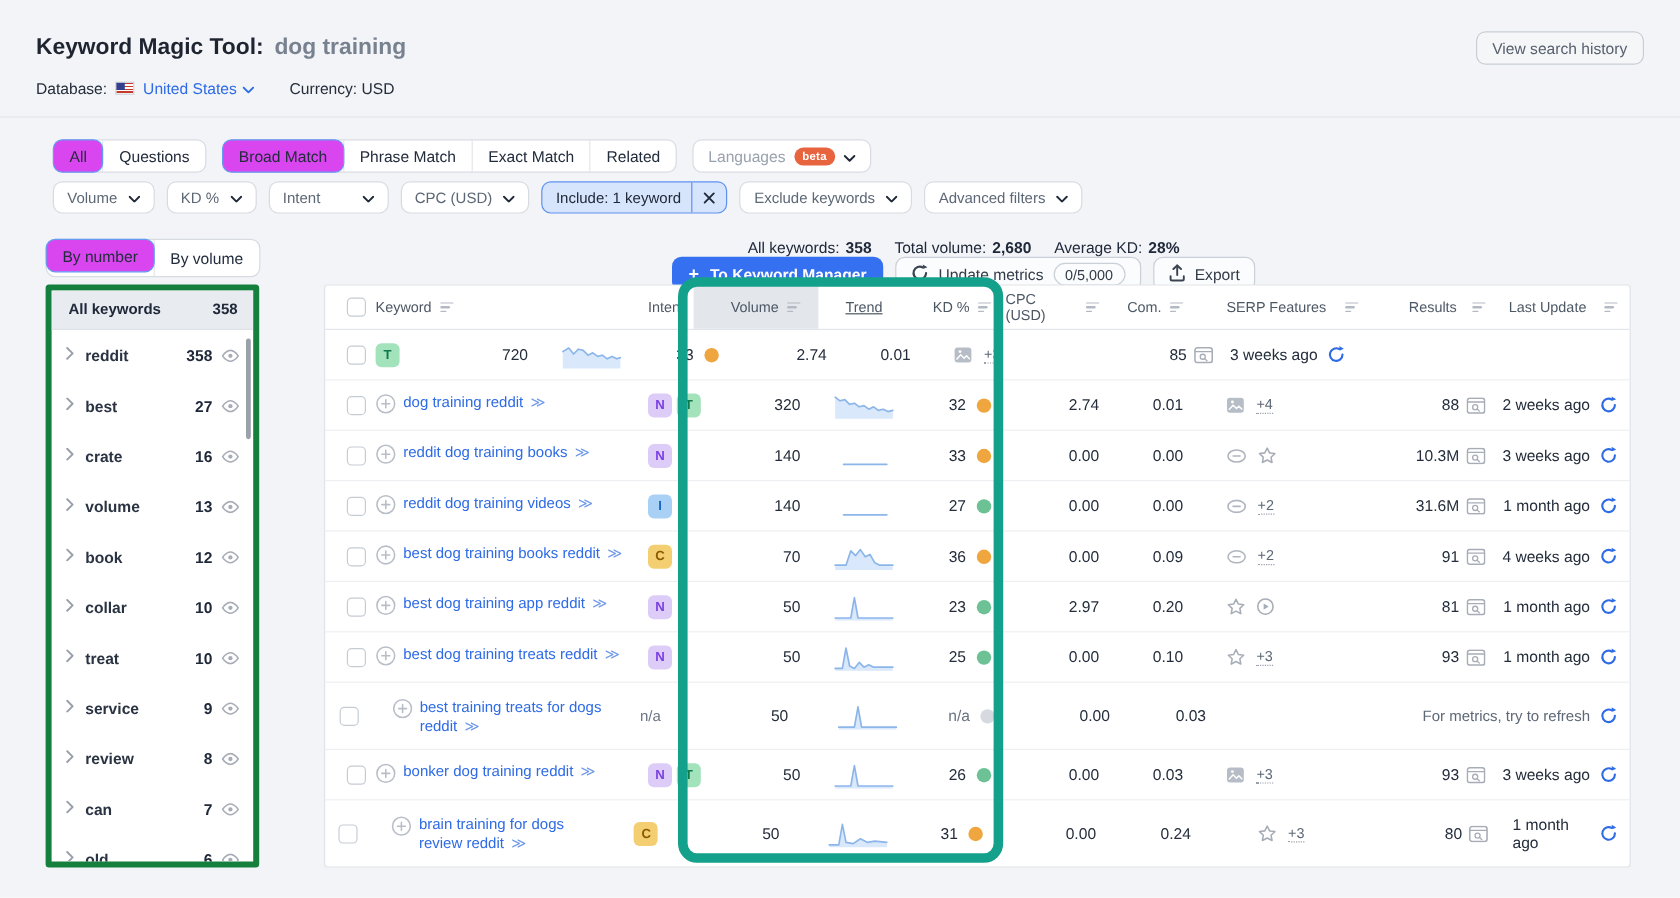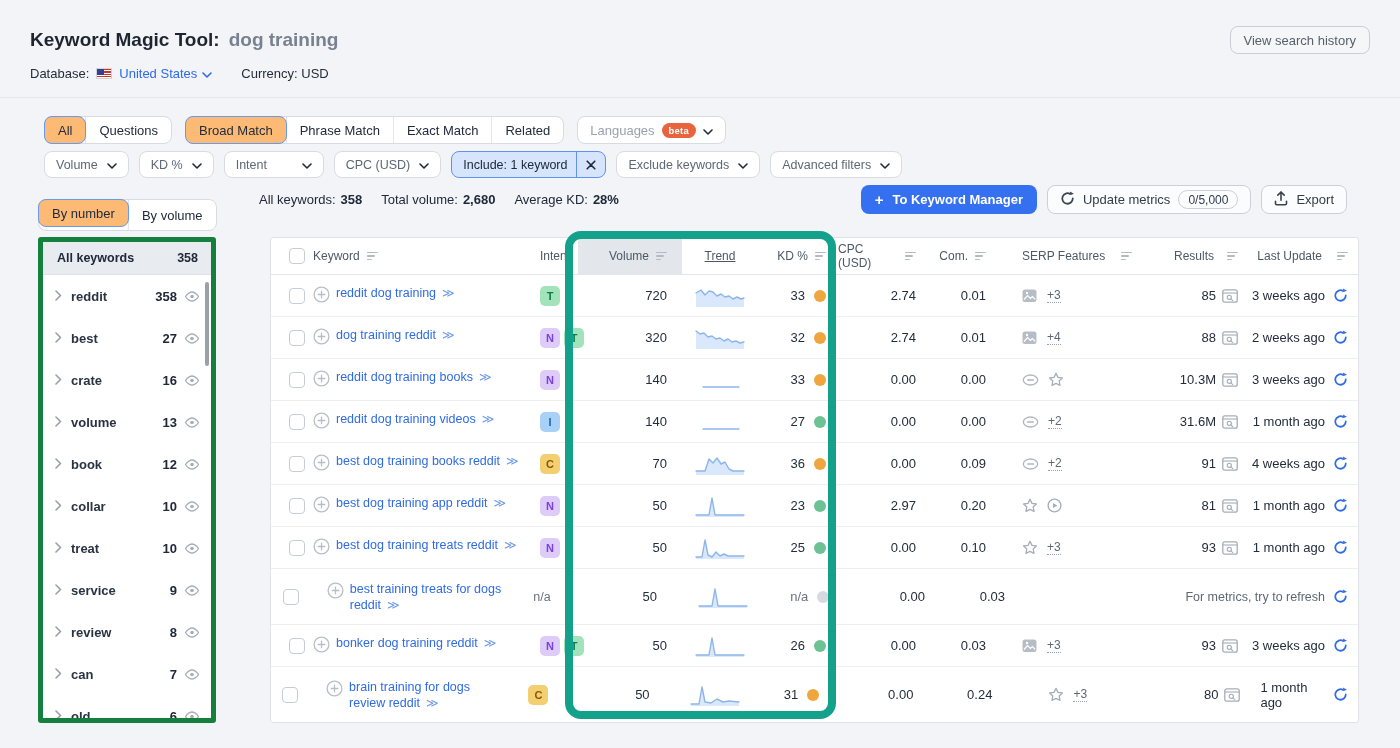--- a/index.html
+++ b/index.html
@@ -20,40 +20,40 @@
   .flag { width:16px; height:11px; position:relative; display:inline-block; background:repeating-linear-gradient(180deg,#c8392d 0 1.2px,#fff 1.2px 2.4px); border:0.5px solid #d0d4da; }
   .flag::after { content:""; position:absolute; left:0; top:0; width:7px; height:6px; background:#31408f; }
   .db-link { display:inline-flex; align-items:center; gap:5px; color:#2e6be5; cursor:pointer; }
   .currency { margin-left:22px; }
   .hr { position:absolute; top:97px; left:0; width:1400px; height:1px; background:#e3e6ea; }
 
   .tabs-row { position:absolute; left:44px; top:116px; display:flex; gap:13px; }
   .seg-group { display:flex; background:#fff; border:1px solid #d8dce2; border-radius:8px; height:28px; }
   .seg { position:relative; font-size:13px; font-weight:500; color:#232c3c; padding:0 13px; display:flex; align-items:center; cursor:pointer; white-space:nowrap; }
   .seg + .seg { border-left:1px solid #e3e6ea; }
-  .seg.active { background:#fdba74; border:1px solid #669af2 !important; border-radius:8px; margin:-1px; z-index:1; height:28px; }
+  .seg.active { background:#d946ef; border:1px solid #669af2 !important; border-radius:8px; margin:-1px; z-index:1; height:28px; }
   .lang-chip { display:flex; align-items:center; gap:7px; background:#fff; border:1px solid #d8dce2; border-radius:8px; height:28px; padding:0 12px; font-size:13px; color:#99a2ae; cursor:pointer; }
   .beta { background:#e8643f; color:#fff; font-size:9.5px; font-weight:700; border-radius:8px; padding:2px 7px; letter-spacing:.2px; }
 
   .filters-row { position:absolute; left:44px; top:151px; display:flex; gap:10px; }
   .chip { display:flex; align-items:center; gap:9px; background:#fff; border:1px solid #d8dce2; border-radius:8px; height:27px; padding:0 11px; font-size:12.5px; color:#5d6876; cursor:pointer; white-space:nowrap; }
   .chip.wide { width:100px; justify-content:space-between; }
   .chip.active { background:#d7e5fc; border:1.5px solid #5f92f0; color:#20293a; font-weight:500; padding:0 0 0 11px; gap:0; }
   .chip .lbl { pointer-events:none; }
   .chip-x { height:100%; display:flex; align-items:center; padding:0 9px; margin-left:9px; border-left:1px solid #5f92f0; cursor:pointer; }
 
   .side-toggle { position:absolute; left:38px; top:199px; display:flex; background:#fff; border:1px solid #d8dce2; border-radius:8px; height:32px; }
   .sidebar-card { position:absolute; left:38px; top:237px; width:178px; height:486px; background:#fff; border:5px solid #15803d; border-radius:3px; overflow:hidden; }
   .side-head { height:33px; background:#e8ebf0; border-bottom:1px solid #dfe3e8; display:flex; justify-content:space-between; align-items:center; padding:0 13px 0 14px; font-size:12.5px; font-weight:700; color:#20293a; }
   .side-item { height:42px; display:flex; align-items:center; padding:0 11px 0 12px; cursor:pointer; }
   .side-item .gl { font-size:13px; font-weight:600; color:#2a3342; margin-left:9px; flex:1; }
   .side-item .gc { font-size:13px; font-weight:700; color:#20293a; margin-right:7px; }
   .side-scrollbar { position:absolute; right:2px; top:40px; width:4px; height:84px; background:#9ba1ab; border-radius:2px; }
 
-  .toolbar { position:absolute; left:259px; top:185px; width:1088px; display:flex; justify-content:space-between; align-items:center; }
+  .toolbar { position:absolute; left:259px; top:199px; width:1088px; display:flex; justify-content:space-between; align-items:center;flex-direction:column; }
   .stats { display:flex; gap:19px; font-size:13px; color:#20293a; }
   .stats b { margin-left:5px; }
   .actions { display:flex; gap:10px; }
   .btn-primary { font-family:inherit; background:#3470ef; color:#fff; border:none; border-radius:8px; height:29px; padding:0 14px; font-size:13px; font-weight:700; display:flex; align-items:center; gap:9px; cursor:pointer; }
   .btn { font-family:inherit; background:#fbfcfd; border:1px solid #cbd0d8; border-radius:8px; height:29px; padding:0 12px; font-size:13px; font-weight:500; color:#333c49; display:flex; align-items:center; gap:8px; cursor:pointer; }
   .quota { border:1px solid #cbd0d8; border-radius:11px; padding:1.5px 9px; font-size:12px; color:#333c49; }
 
   .table-card { position:absolute; left:270px; top:237px; width:1089px; height:486px; background:#fff; border:1px solid #dfe3e8; border-radius:3px; overflow:hidden; }
   .thead { display:flex; height:37px; border-bottom:1px solid #e2e5ea; font-size:12px; color:#4d5865; align-items:stretch; }
   .th { display:flex; align-items:center; cursor:pointer; }
@@ -453,29 +453,20 @@
           <i></i>
           <i></i>
         </span>
       </div>
     </div>
   <div id="tbody">
       <div class="trow">
     <div class="c-check">
           <span class="cbox"></span>
         </div>
-    <div class="c-kw">
-      <span class="kw-wrap">
-        <span class="kw-plus"><svg width="17" height="17" viewBox="0 0 17 17">
-                <circle cx="8.5" cy="8.5" r="7.4" fill="none" stroke="#b8bec7" stroke-width="1.3"></circle>
-                <path d="M8.5 5.2v6.6M5.2 8.5h6.6" stroke="#b8bec7" stroke-width="1.3" stroke-linecap="round"></path>
-              </svg></span>
-        <span class="kw-link">reddit dog training<span class="kw-more">≫</span></span>
-      </span>
-    </div>
     <div class="c-int">
           <span class="badge T">T</span>
         </div>
     <div class="c-vol">
           <span class="num">720</span>
         </div>
     <div class="c-trend">
           <svg width="50" height="24" viewBox="0 0 50 24">
             <path d="M1 9 L6 6 L10 11 L14 7 L18 8 L22 12 L26 10 L30 13 L34 12 L38 15 L42 13 L46 15 L49 14 L49 23 L1 23 Z" fill="#d9e8fa"></path>
             <path d="M1 9 L6 6 L10 11 L14 7 L18 8 L22 12 L26 10 L30 13 L34 12 L38 15 L42 13 L46 15 L49 14" fill="none" stroke="#8cb6ea" stroke-width="1.4" stroke-linejoin="round" stroke-linecap="round"></path>

